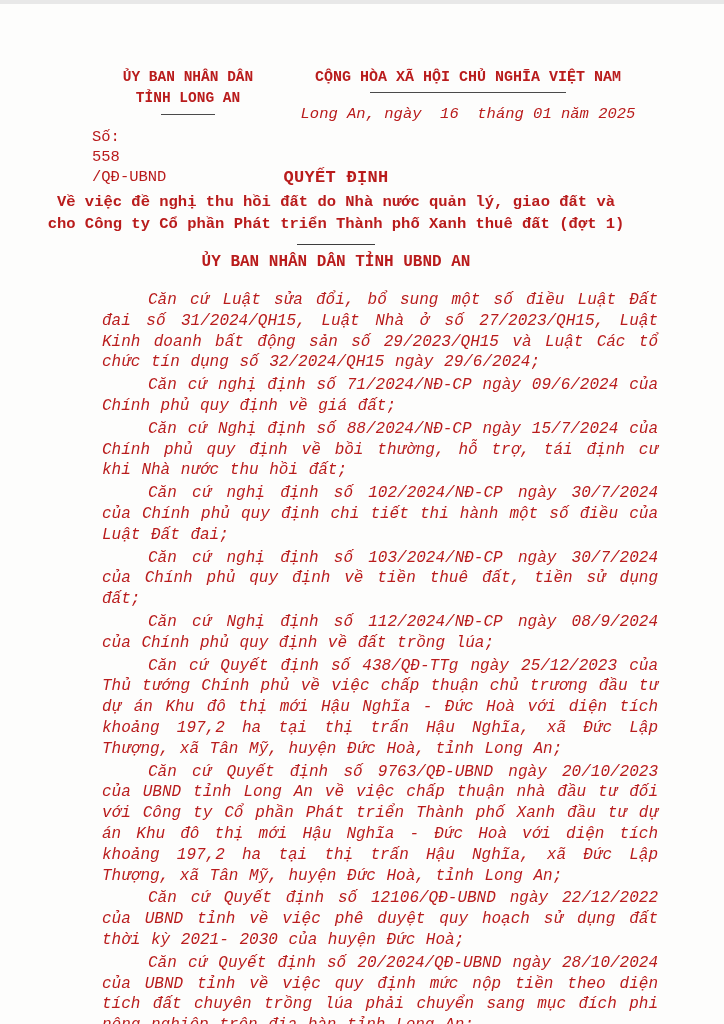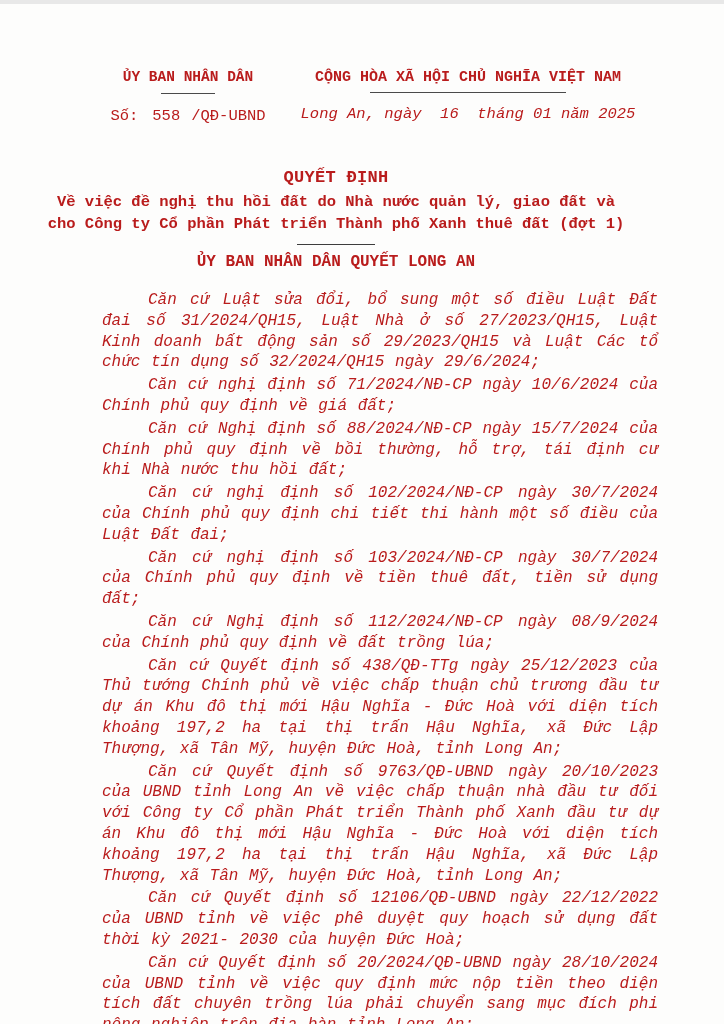--- a/index.html
+++ b/index.html
@@ -60,20 +60,21 @@
   .rule-left  { width: 54px; }
   .rule-right { width: 196px; margin-top: 4px; }
   .doc-number {
     margin-top: 12px;
     font-size: 15.5px;
     line-height: 20px;
     display: flex;
     justify-content: center;
     align-items: baseline;
     white-space: nowrap;
+    flex-direction: column;
   }
   .doc-number .gap1 { margin: 0 11px 0 14px; }
   .dateline {
     margin-top: 11px;
     font-style: italic;
     font-size: 15.5px;
     line-height: 20px;
     white-space: pre;
   }
 
@@ -129,44 +130,45 @@
     word-spacing: 1px;
   }
 </style>
 </head>
 <body>
 
 <div class="document">
 
   <div class="hdr-left">
     <div class="org-line">ỦY BAN NHÂN DÂN</div>
+    <div class="org-line">TỈNH LONG AN</div>
     <div class="rule rule-left"></div>
     <div class="doc-number">
       <span>Số:</span>
       <span class="gap1">558</span>
       <span>/QĐ-UBND</span>
     </div>
   </div>
 
   <div class="hdr-right">
     <div class="nat-line1">CỘNG HÒA XÃ HỘI CHỦ NGHĨA VIỆT NAM</div>
     <div class="rule rule-right"></div>
     <div class="dateline">Long An, ngày  16  tháng 01 năm 2025</div>
   </div>
 
   <div class="title-sec">
     <div class="doc-heading">QUYẾT ĐỊNH</div>
     <div class="doc-subtitle">Về việc đề nghị thu hồi đất do Nhà nước quản lý, giao đất và cho Công ty Cổ phần Phát triển Thành phố Xanh thuê đất (đợt 1)</div>
     <div class="title-divider"></div>
-    <div class="issuer">ỦY BAN NHÂN DÂN QUYẾT LONG AN</div>
+    <div class="issuer">ỦY BAN NHÂN DÂN TỈNH UBND AN</div>
   </div>
 
   <div class="body-sec">
     <p>Căn cứ Luật sửa đổi, bổ sung một số điều Luật Đất đai số 31/2024/QH15, Luật Nhà ở số 27/2023/QH15, Luật Kinh doanh bất động sản số 29/2023/QH15 và Luật Các tổ chức tín dụng số 32/2024/QH15 ngày 29/6/2024;</p>
-    <p>Căn cứ nghị định số 71/2024/NĐ-CP ngày 10/6/2024 của Chính phủ quy định về giá đất;</p>
+    <p>Căn cứ nghị định số 71/2024/NĐ-CP ngày 09/6/2024 của Chính phủ quy định về giá đất;</p>
     <p>Căn cứ Nghị định số 88/2024/NĐ-CP ngày 15/7/2024 của Chính phủ quy định về bồi thường, hỗ trợ, tái định cư khi Nhà nước thu hồi đất;</p>
     <p>Căn cứ nghị định số 102/2024/NĐ-CP ngày 30/7/2024 của Chính phủ quy định chi tiết thi hành một số điều của Luật Đất đai;</p>
     <p>Căn cứ nghị định số 103/2024/NĐ-CP ngày 30/7/2024 của Chính phủ quy định về tiền thuê đất, tiền sử dụng đất;</p>
     <p>Căn cứ Nghị định số 112/2024/NĐ-CP ngày 08/9/2024 của Chính phủ quy định về đất trồng lúa;</p>
     <p>Căn cứ Quyết định số 438/QĐ-TTg ngày 25/12/2023 của Thủ tướng Chính phủ về việc chấp thuận chủ trương đầu tư dự án Khu đô thị mới Hậu Nghĩa - Đức Hoà với diện tích khoảng 197,2 ha tại thị trấn Hậu Nghĩa, xã Đức Lập Thượng, xã Tân Mỹ, huyện Đức Hoà, tỉnh Long An;</p>
     <p>Căn cứ Quyết định số 9763/QĐ-UBND ngày 20/10/2023 của UBND tỉnh Long An về việc chấp thuận nhà đầu tư đối với Công ty Cổ phần Phát triển Thành phố Xanh đầu tư dự án Khu đô thị mới Hậu Nghĩa - Đức Hoà với diện tích khoảng 197,2 ha tại thị trấn Hậu Nghĩa, xã Đức Lập Thượng, xã Tân Mỹ, huyện Đức Hoà, tỉnh Long An;</p>
     <p>Căn cứ Quyết định số 12106/QĐ-UBND ngày 22/12/2022 của UBND tỉnh về việc phê duyệt quy hoạch sử dụng đất thời kỳ 2021- 2030 của huyện Đức Hoà;</p>
     <p>Căn cứ Quyết định số 20/2024/QĐ-UBND ngày 28/10/2024 của UBND tỉnh về việc quy định mức nộp tiền theo diện tích đất chuyên trồng lúa phải chuyển sang mục đích phi nông nghiệp trên địa bàn tỉnh Long An;</p>
   </div>
 

